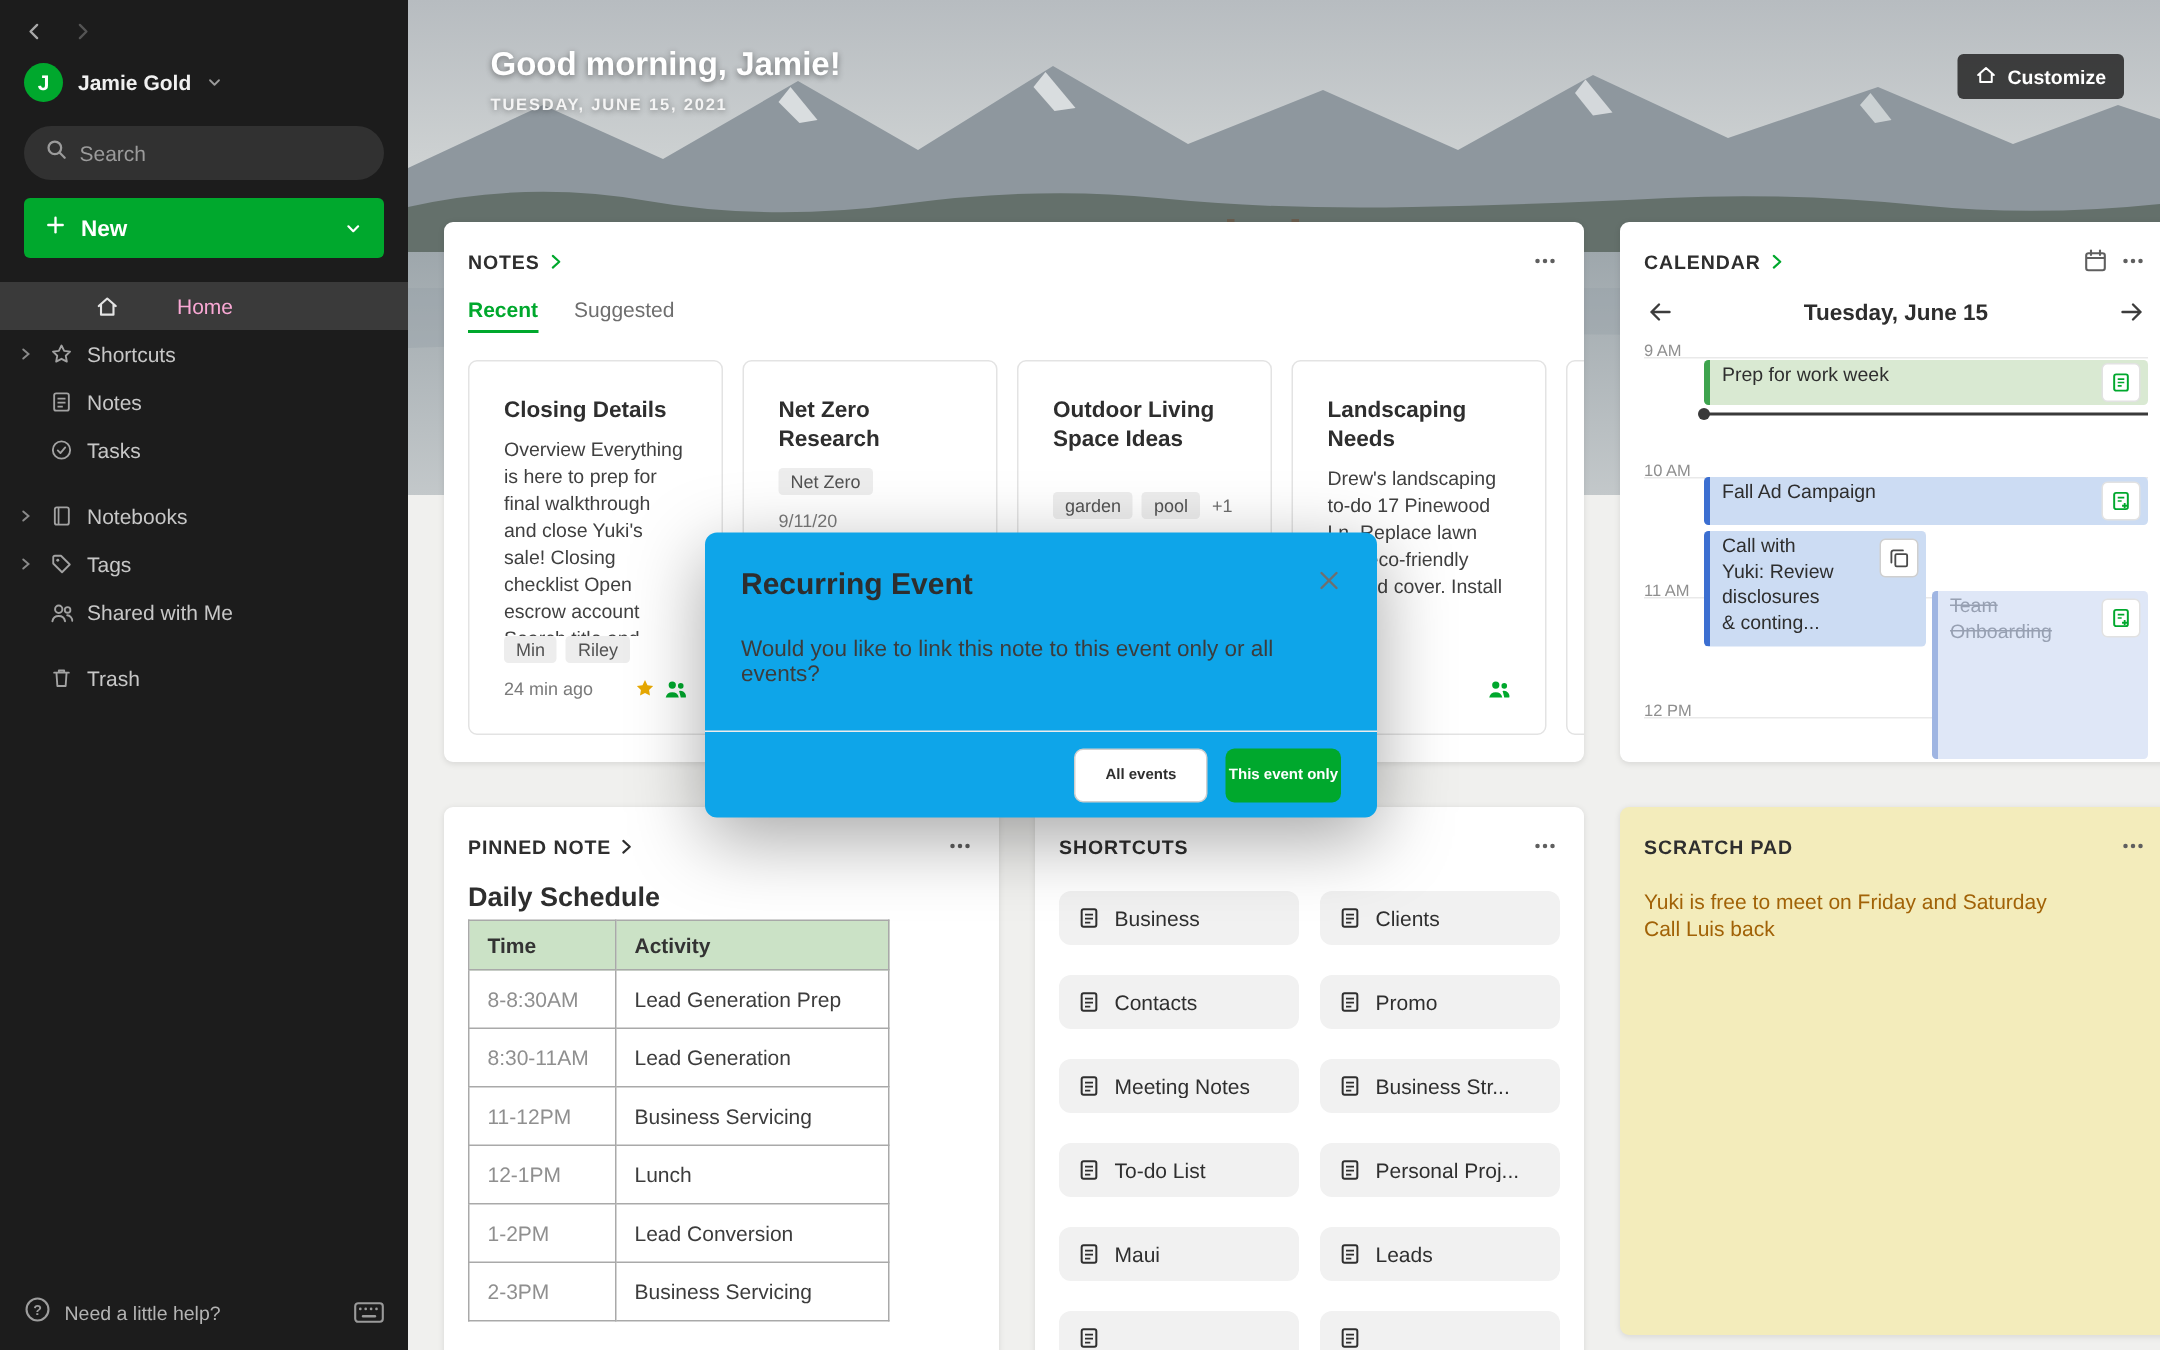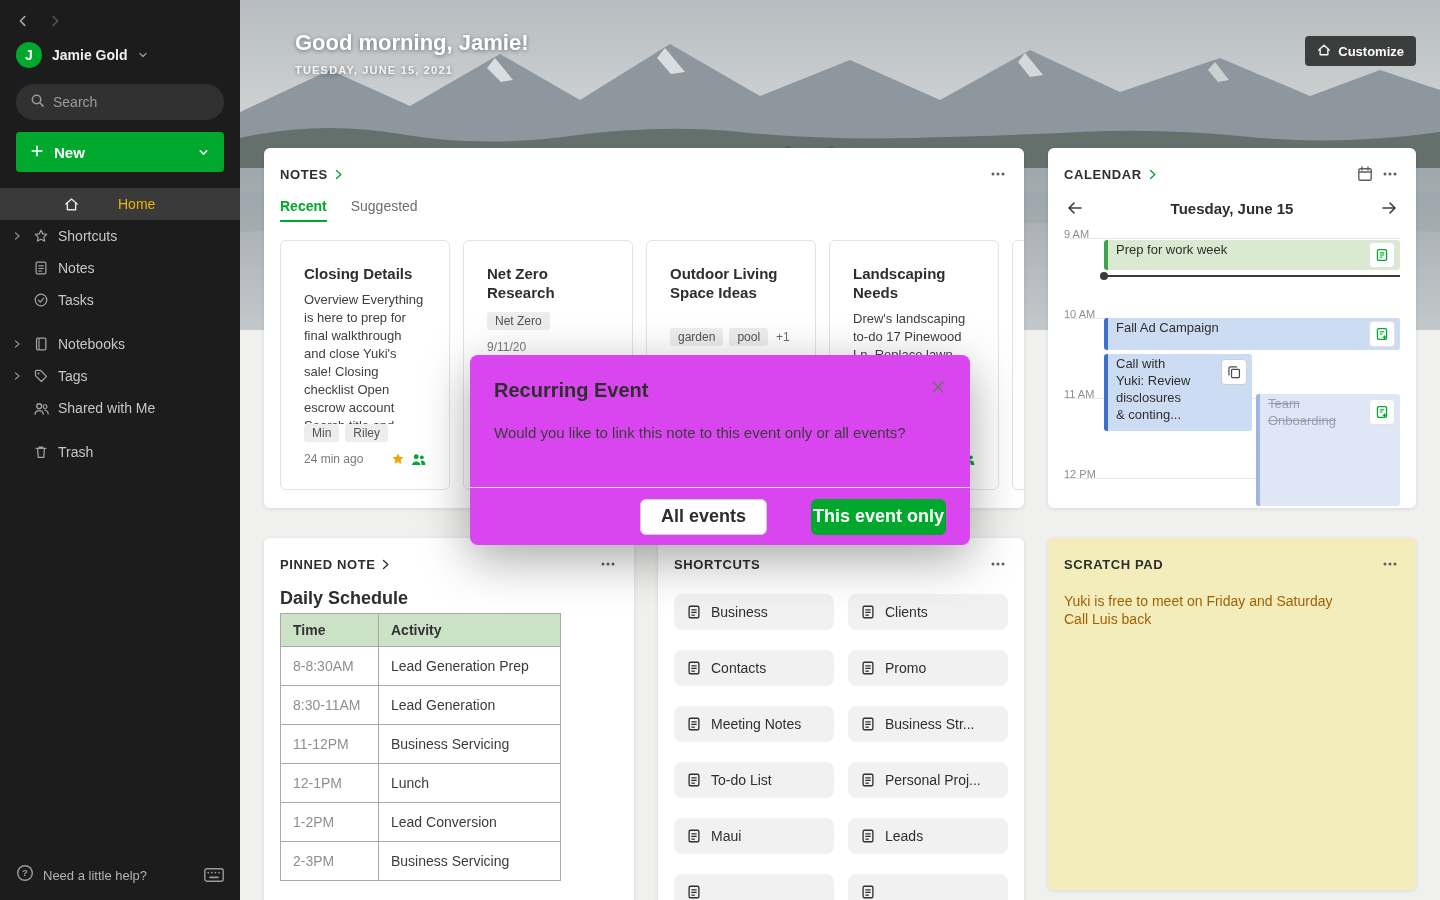--- a/index.html
+++ b/index.html
@@ -12,25 +12,25 @@
   .nav-arrows { display:flex; gap:18px; padding:14px 16px 4px; align-items:center; }
   .nav-arrow { color:#a8a8a8; display:flex; cursor:pointer; }
   .nav-arrow.disabled { color:#545454; }
   .user-row { display:flex; align-items:center; gap:10px; padding:10px 16px 8px; cursor:pointer; }
   .avatar { width:26px; height:26px; border-radius:50%; background:#00a82d; color:#fff; display:flex; align-items:center; justify-content:center; font-size:14px; font-weight:bold; }
   .user-name { color:#f0f0f0; font-size:14px; font-weight:600; }
   .user-chevron { color:#9a9a9a; display:flex; }
   .search-box { margin:8px 16px 12px; height:36px; background:#313131; border-radius:18px; display:flex; align-items:center; gap:8px; padding:0 14px; color:#9b9b9b; }
   .search-box input { flex:1; width:0; background:transparent; border:none; outline:none; color:#ddd; font-size:14px; font-family:inherit; }
   .search-box input::placeholder { color:#9b9b9b; }
-  .new-btn { margin:2px 16px 16px; width:208px; height:40px; background:#00a82d; border:none; border-radius:4px; color:#fff; font-size:15px; font-weight:600; display:flex; align-items:center; gap:10px; padding:0 14px; cursor:pointer; font-family:inherit; }
+  .new-btn { margin:2px 16px 16px; width:240px; height:40px; background:#00a82d; border:none; border-radius:4px; color:#fff; font-size:15px; font-weight:600; display:flex; align-items:center; gap:10px; padding:0 14px; cursor:pointer; font-family:inherit; }
   .new-btn .btn-chevron { margin-left:auto; display:flex; }
   .nav-list { }
   .nav-item { height:32px; display:flex; align-items:center; gap:6px; padding:0 12px 0 10px; font-size:14px; color:#c7c7c7; cursor:pointer; }
-  .nav-item.active { background:#3a3a3a; color:#eab308;gap:36px; }
+  .nav-item.active { background:#3a3a3a; color:#f9a8d4;gap:36px; }
   .nav-item.gap-top { margin-top:12px; }
   .expander { width:14px; display:flex; justify-content:center; color:#8a8a8a; }
   .nav-icon { width:22px; display:flex; justify-content:center; color:#a2a2a2; }
   .nav-item.active .nav-icon { color:#e4e4e4; }
   .help-row { position:absolute; bottom:0; left:0; right:0; height:50px; display:flex; align-items:center; gap:9px; padding:0 16px; color:#9d9d9d; }
   .help-label { font-size:13px; color:#b3b3b3; cursor:pointer; }
   .kbd-btn { margin-left:auto; color:#9a9a9a; background:none; border:none; display:flex; cursor:pointer; }
 
   
   .main { position:relative; flex:1; height:900px; background:#f0f0ee; overflow:hidden; }
@@ -112,26 +112,26 @@
   .shortcut { height:36px; background:#f1f1f1; border:none; border-radius:8px; display:flex; align-items:center; gap:9px; padding:0 12px; font-size:14px; color:#2f2f2f; cursor:pointer; font-family:inherit; white-space:nowrap; overflow:hidden; }
   .shortcut .sc-ic { display:flex; color:#2f2f2f; flex:0 0 auto; }
   .shortcut .sc-label { overflow:hidden; text-overflow:ellipsis; }
 
   
   .scratch-widget { left:808px; top:538px; width:368px; height:352px; background:#f3ecbb; }
   .scratch-body { margin:18px 16px 0; font-size:14px; color:#a16207; line-height:18px; cursor:text; }
   .scratch-line + .scratch-line { }
 
   
-  .modal { position:absolute; left:470px; top:355px; width:500px; height:190px; background:#d946ef; border-radius:8px; box-shadow:0 14px 50px rgba(0,0,0,.35); z-index:100; }
+  .modal { position:absolute; left:470px; top:355px; width:448px; height:190px; background:#0ea5e9; border-radius:8px; box-shadow:0 14px 50px rgba(0,0,0,.35); z-index:100; }
   .modal-title { padding:24px 24px 0; font-size:20px; font-weight:700; color:#2e2e2e; }
   .modal-close { position:absolute; top:22px; right:22px; background:none; border:none; color:#6f6f6f; display:flex; padding:2px; cursor:pointer; }
   .modal-msg { padding:22px 24px 0; font-size:15px; color:#3c3c3c; }
   .modal-foot { position:absolute; left:0; right:0; bottom:0; height:58px; border-top:1px solid #ececec; display:flex; align-items:center; justify-content:flex-end; gap:12px; padding:0 24px; }
-  .btn { height:36px; border-radius:6px; font-size:18px; font-weight:600; font-family:inherit; cursor:pointer;margin-left:32px; }
+  .btn { height:36px; border-radius:6px; font-size:10px; font-weight:600; font-family:inherit; cursor:pointer; }
   .btn.secondary { background:#fff; border:1px solid #cfcfcf; color:#2e2e2e; padding:0 20px; }
   .btn.primary { background:#00a82d; border:none; color:#fff; padding:0 2px; }
 </style>
 </head>
 <body>
 
 <div class="app">
 
   <aside class="sidebar">
     <div class="nav-arrows">

